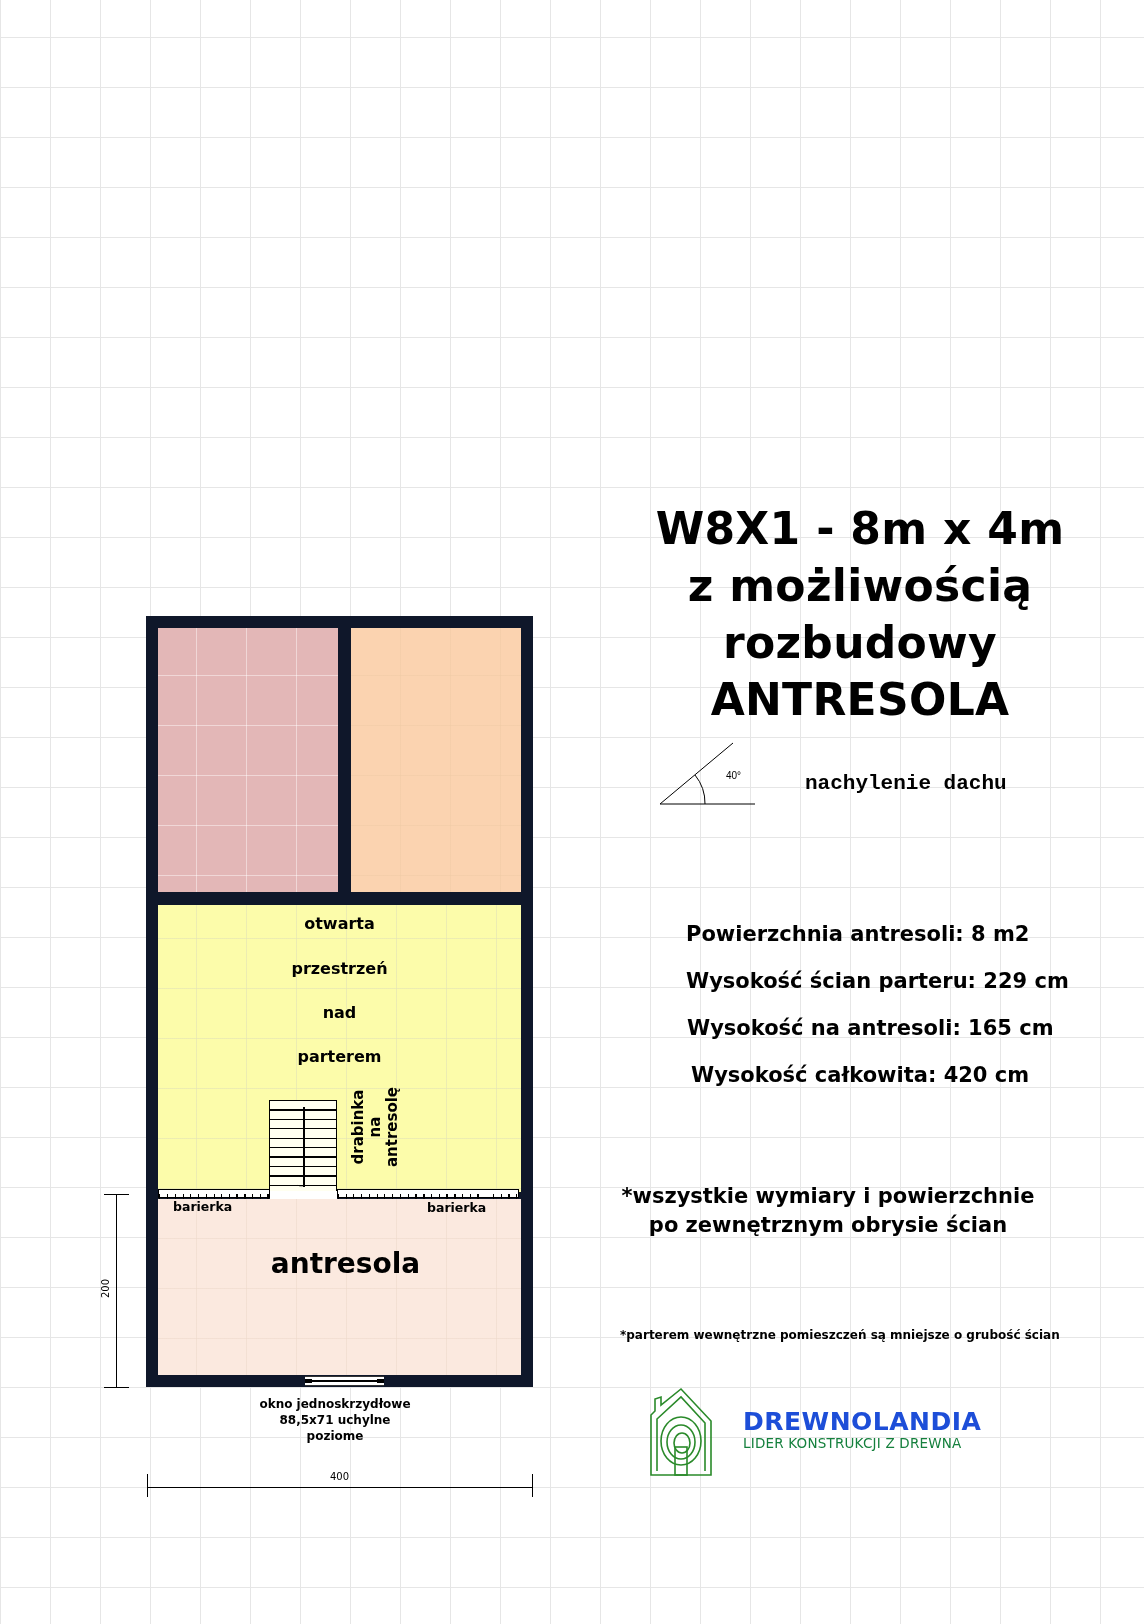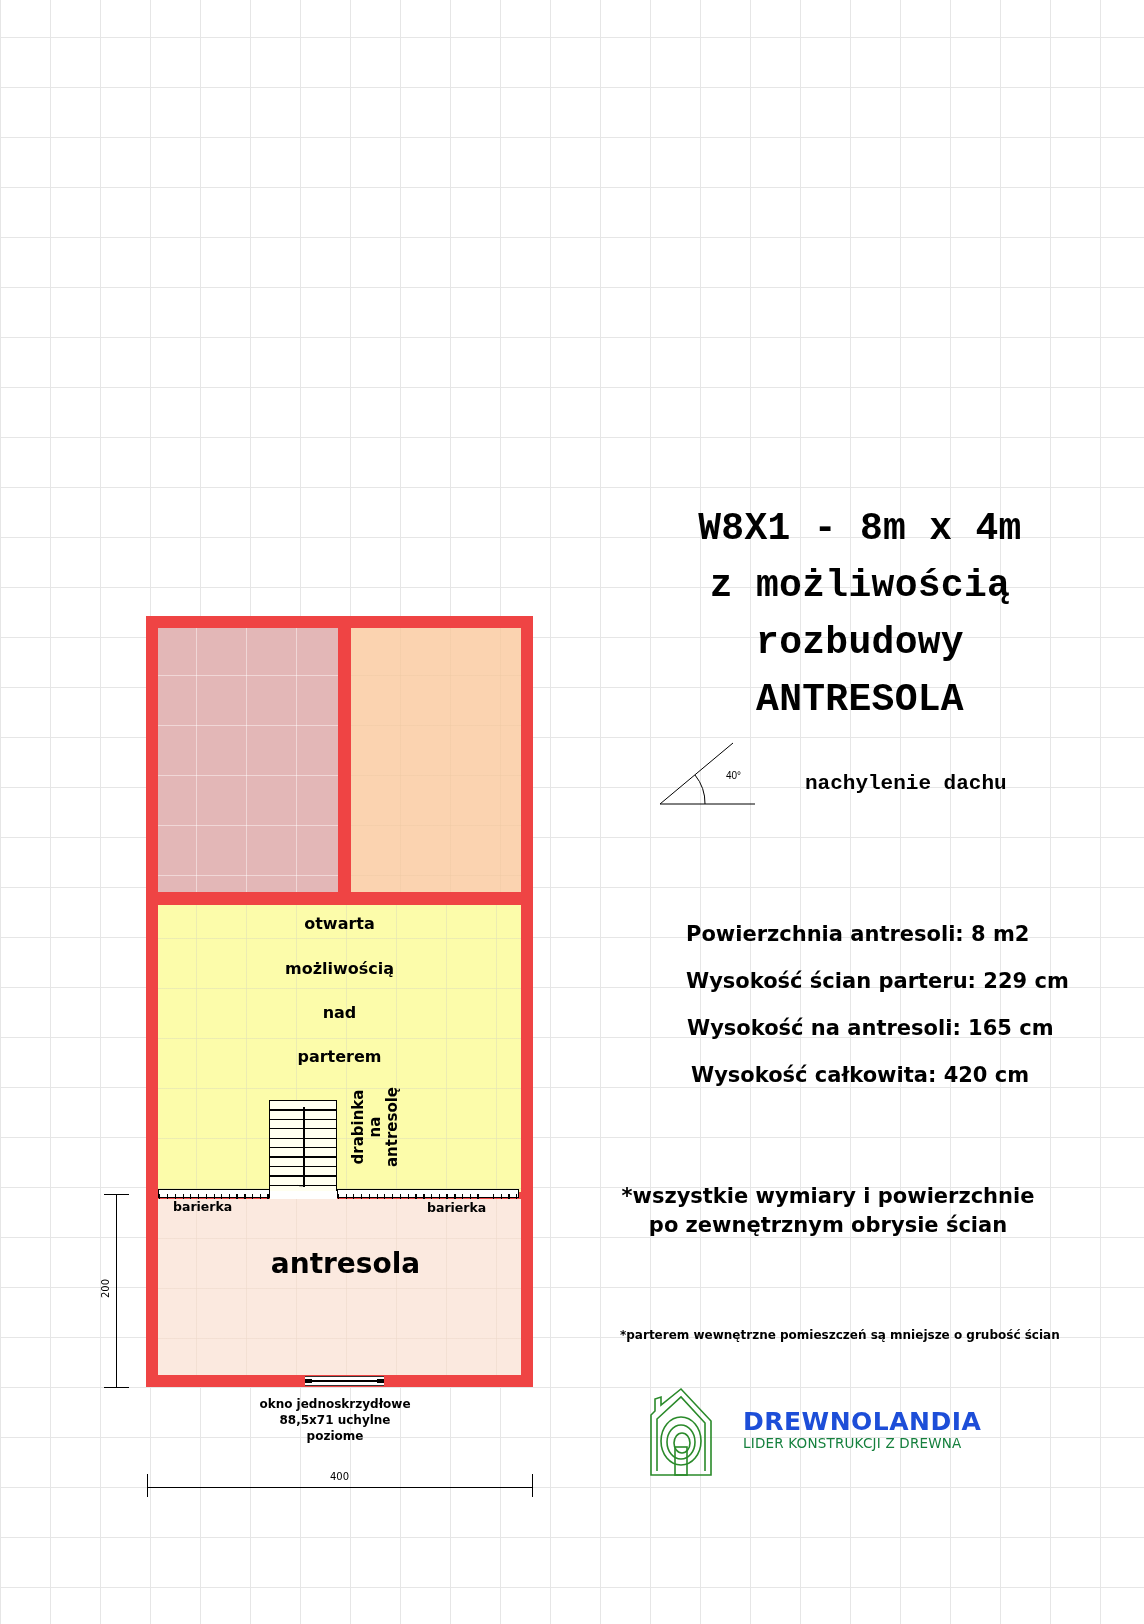--- a/index.html
+++ b/index.html
@@ -12,44 +12,43 @@
     background-size: 50px 50px, 50px 50px;
     background-position: 0 0, 0 37px;
     font-family: "DejaVu Sans", sans-serif;
     color: #000;
   }
   .abs { position: absolute; }
 
   
   .title {
     left: 600px; top: 500px; width: 520px;
-    text-align: center; font-weight: bold; font-size: 38px; line-height: 57px;
+    text-align: center; font-weight: bold; font-size: 44px; line-height: 57px;
     letter-spacing: 0.3px;
-    font-family: Liberation Mono, monospace;
   }
   .title div { white-space: nowrap; }
 
   
   .roof-angle { left: 655px; top: 735px; width: 110px; height: 75px; }
   .roof-label { left: 805px; top: 772px; font-size: 21px; font-weight: bold; white-space: nowrap; font-family: Liberation Mono, monospace; }
 
   .specs { left: 680px; top: 920px; width: 420px; }
   .spec { font-size: 21px; font-weight: bold; white-space: nowrap; height: 47px; line-height: 28px; }
 
   .note1 { left: 598px; top: 1182px; width: 460px; text-align: center; font-size: 21px; font-weight: bold; line-height: 29px; }
   .note2 { left: 620px; top: 1328px; width: 440px; font-size: 12px; font-weight: bold; white-space: nowrap; }
 
   
   .logo { left: 645px; top: 1385px; width: 370px; height: 95px; }
   .logo-icon { left: 0; top: 0; width: 70px; height: 92px; }
   .logo-name { left: 98px; top: 22px; color: #1d4ed8; font-weight: bold; font-size: 25px; letter-spacing: 0.5px; white-space: nowrap; }
   .logo-tag { left: 98px; top: 50px; color: #15803d; font-size: 13.5px; white-space: nowrap; letter-spacing: 0.2px; }
 
   
-  .building { left: 146px; top: 616px; width: 387px; height: 771px; background: #ef4444; }
+  .building { left: 146px; top: 616px; width: 387px; height: 771px; background: #0f172a; }
   .room { position: absolute; }
   .room-pink { left: 12px; top: 12px; width: 180px; height: 264px; background-color: #e3b7b7;
     background-image: linear-gradient(to right, rgba(255,255,255,0.45) 1px, transparent 1px),
                       linear-gradient(to bottom, rgba(255,255,255,0.45) 1px, transparent 1px);
     background-size: 50px 50px; background-position: 38px 0, 0 47px; }
   .room-peach { left: 205px; top: 12px; width: 170px; height: 264px; background-color: #fbd3b0;
     background-image: linear-gradient(to right, rgba(235,200,160,0.35) 1px, transparent 1px),
                       linear-gradient(to bottom, rgba(235,200,160,0.35) 1px, transparent 1px);
     background-size: 50px 50px; background-position: 49px 0, 0 47px; }
   .room-yellow { left: 12px; top: 289px; width: 363px; height: 287px; background-color: #fcfcaa;
@@ -136,21 +135,21 @@
   <div class="abs logo-name">DREWNOLANDIA</div>
   <div class="abs logo-tag">LIDER KONSTRUKCJI Z DREWNA</div>
 </div>
 
 <div class="abs building">
   <div class="room room-pink"></div>
   <div class="room room-peach"></div>
 
   <div class="room room-yellow">
     <div class="open-label" style="top:9px">otwarta</div>
-    <div class="open-label" style="top:54px">możliwością</div>
+    <div class="open-label" style="top:54px">przestrzeń</div>
     <div class="open-label" style="top:98px">nad</div>
     <div class="open-label" style="top:142px">parterem</div>
 
     <div class="stairs">
       <div class="stairs-mid"></div>
       <div class="stairs-arrow">﹀</div>
     </div>
     <div class="ladder-label">
       <div>drabinka na</div>
       <div>antresolę</div>

